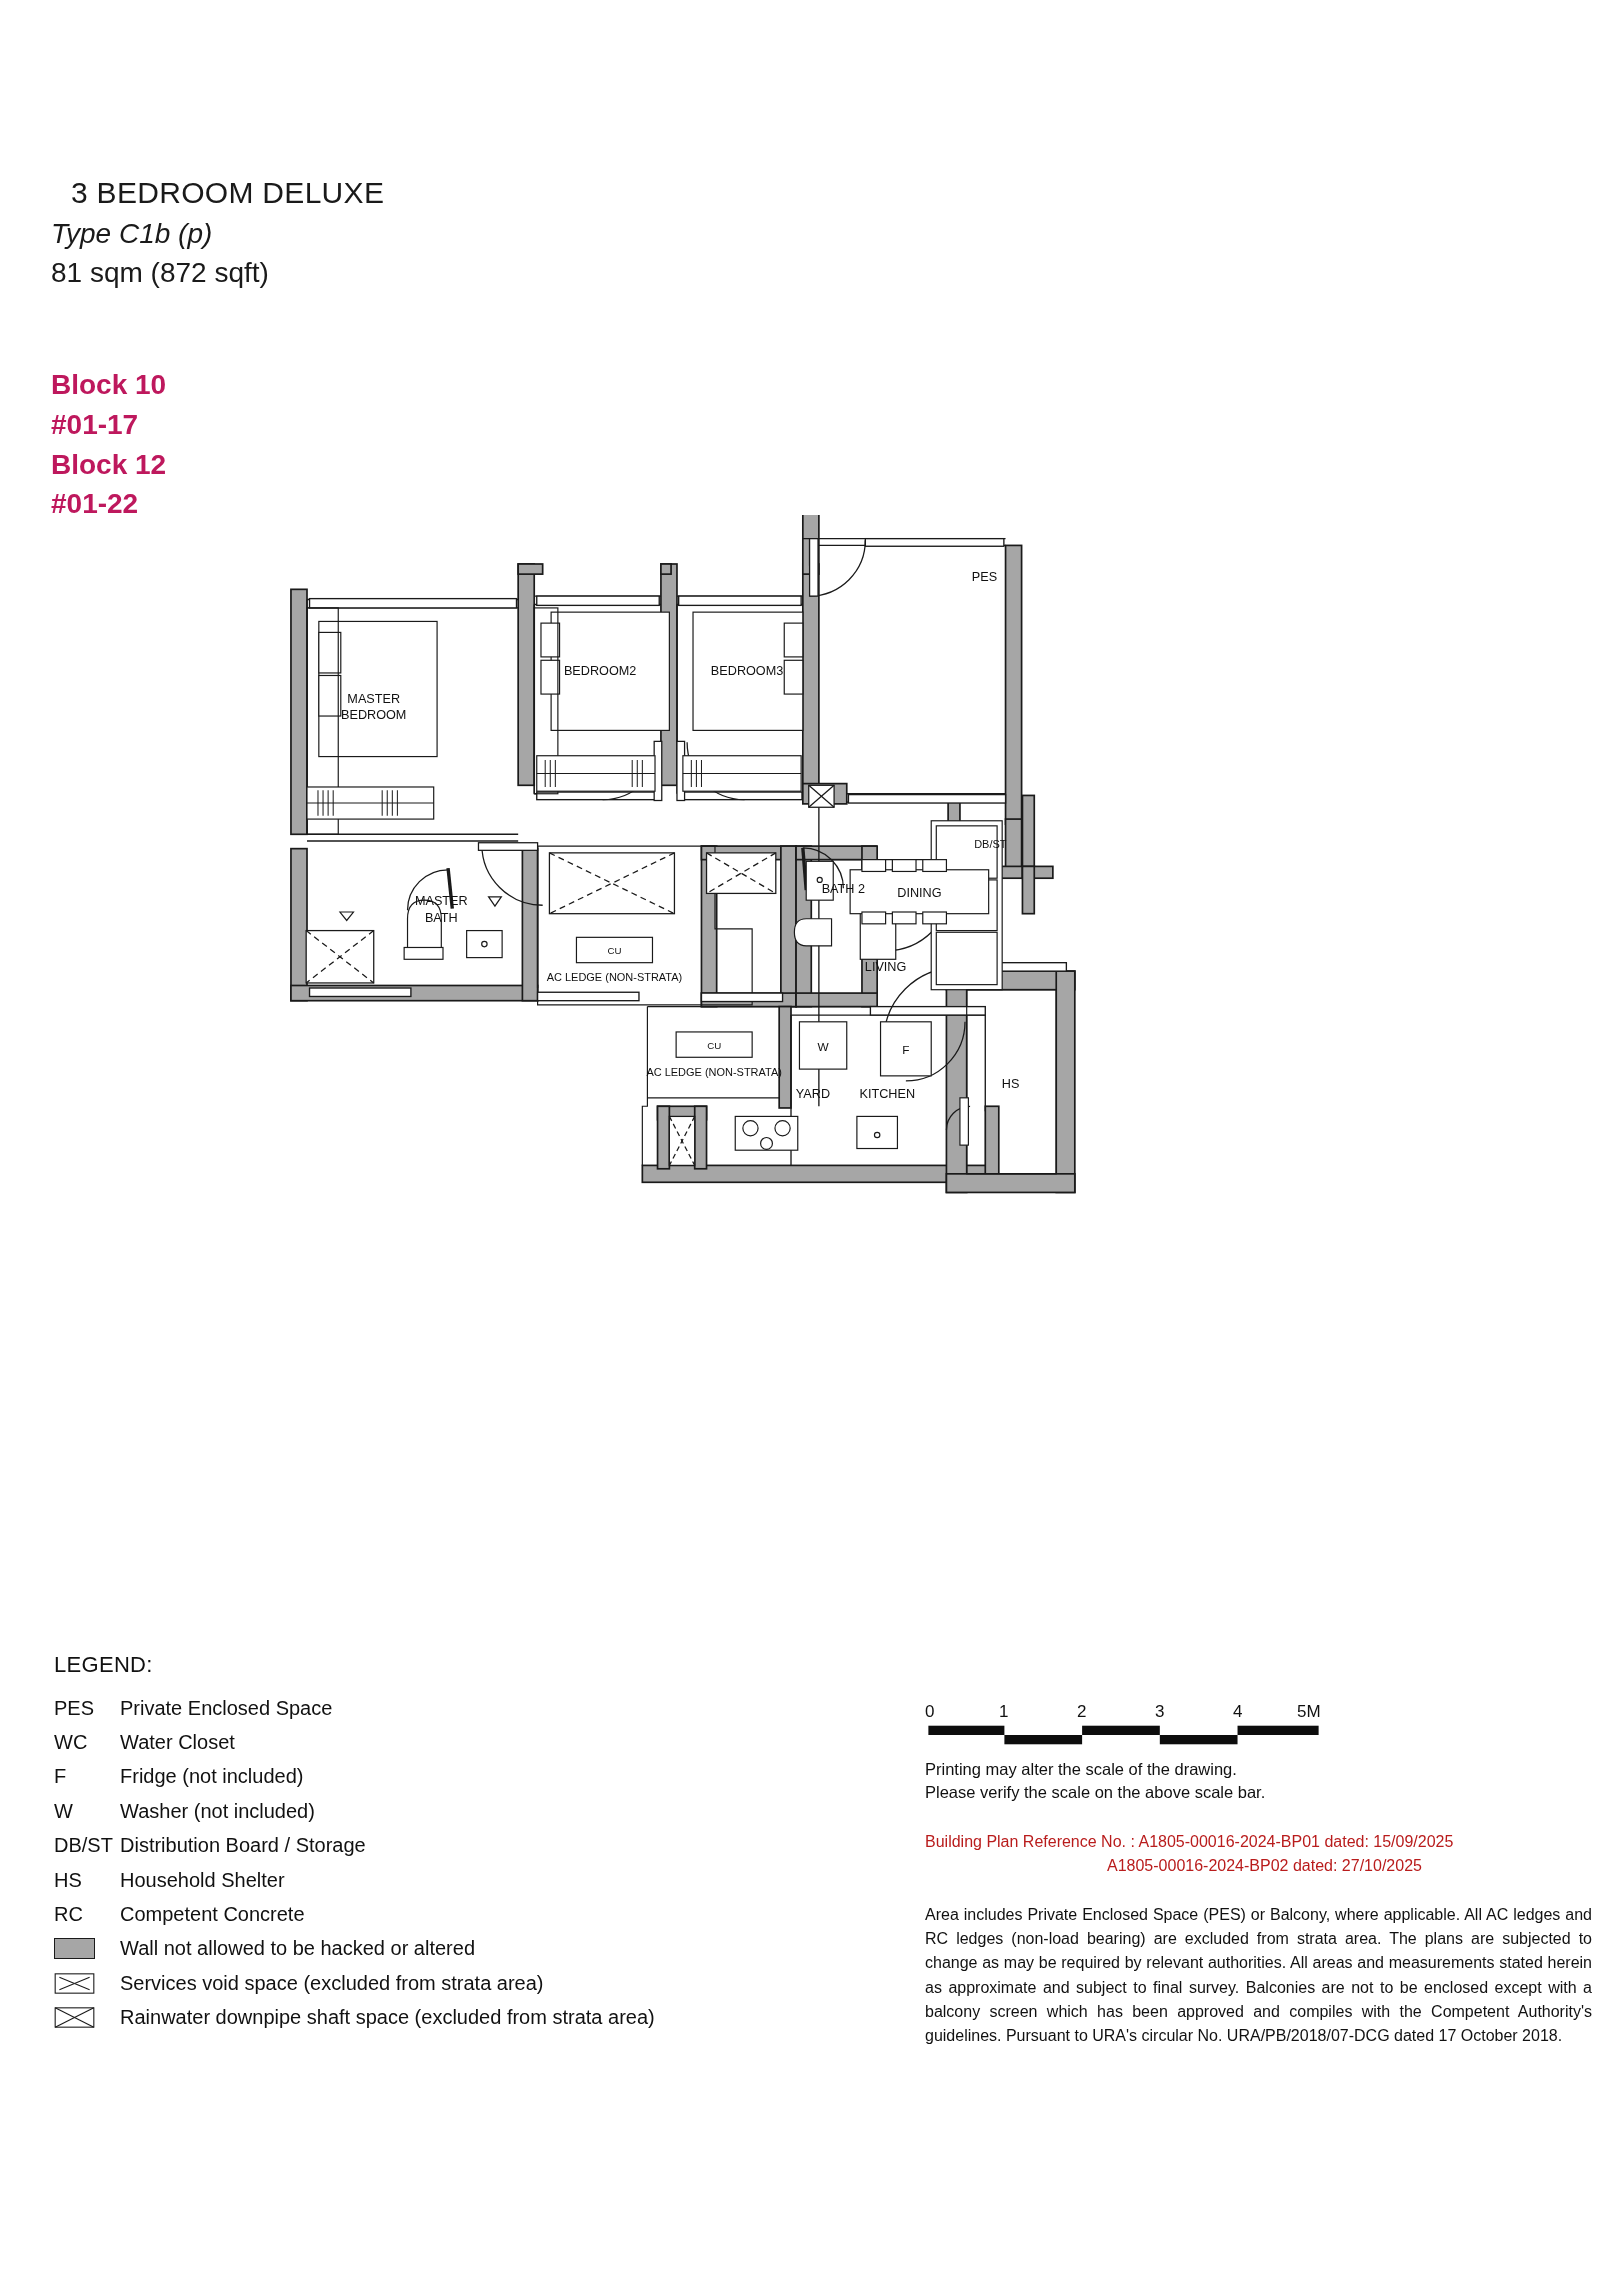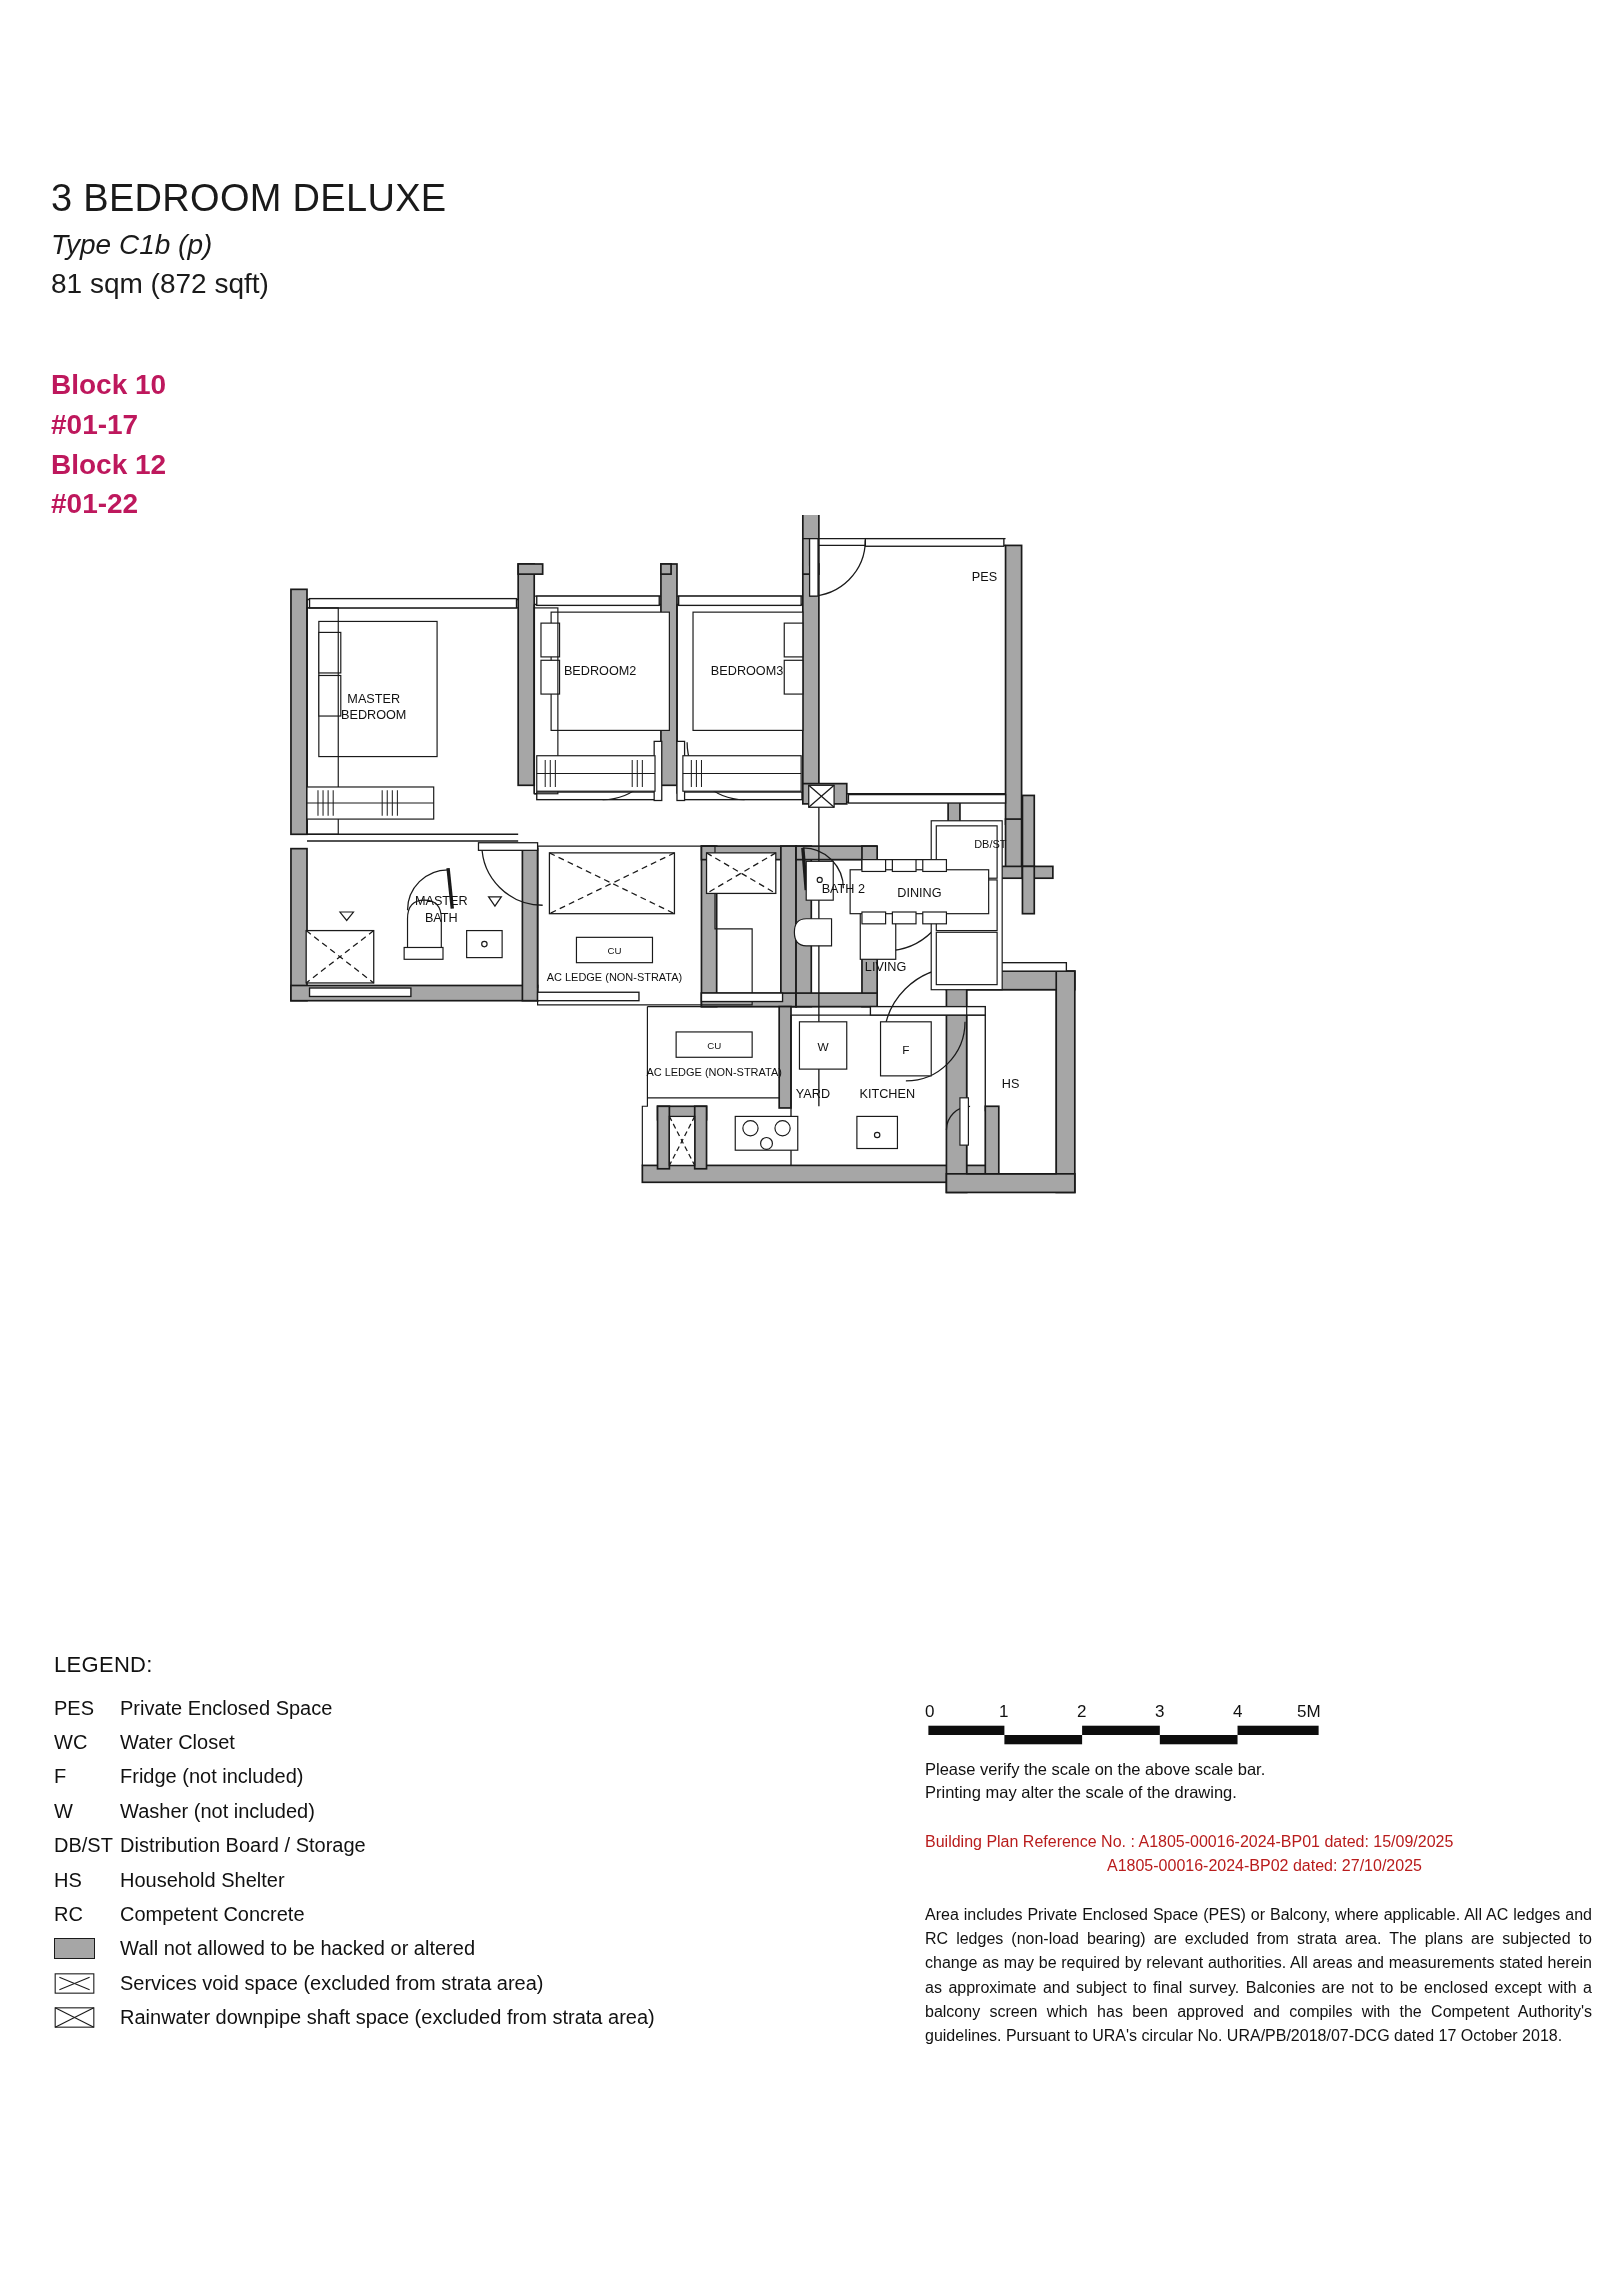--- a/index.html
+++ b/index.html
@@ -11,25 +11,26 @@
     background: #ffffff;
     font-family: "Liberation Sans", sans-serif;
     color: #111111;
     position: relative;
     overflow: hidden;
   }
 
   
   .header { position: absolute; left: 51px; top: 173px; }
   .title-main {
-    font-size: 38px;
+    font-size: 30px;
     font-weight: 400;
     letter-spacing: 0.3px;
     line-height: 1.32;
     color: #1a1a1a;
+    margin-left: 20px;
   }
   .title-type {
     font-size: 28px;
     font-weight: 400;
     line-height: 1.32;
     color: #1a1a1a;
     margin-top: 3.4px;
     font-style: italic;
   }
   .title-area {
@@ -550,22 +551,22 @@
     <svg class="scale-graphic" viewBox="0 0 470 26">
       <rect x="4" y="2" width="90" height="11" fill="#0d0d0d"></rect>
       <rect x="94" y="13" width="92" height="11" fill="#0d0d0d"></rect>
       <rect x="186" y="2" width="92" height="11" fill="#0d0d0d"></rect>
       <rect x="278" y="13" width="92" height="11" fill="#0d0d0d"></rect>
       <rect x="370" y="2" width="96" height="11" fill="#0d0d0d"></rect>
     </svg>
   </div>
 
   <div class="scale-note">
+    <div>Printing may alter the scale of the drawing.</div>
     <div>Please verify the scale on the above scale bar.</div>
-    <div>Printing may alter the scale of the drawing.</div>
   </div>
 
   <div class="bp-ref">
     <div>Building Plan Reference No. : A1805-00016-2024-BP01 dated: 15/09/2025</div>
     <div class="indent">A1805-00016-2024-BP02 dated: 27/10/2025</div>
   </div>
 
   <div class="disclaimer">Area includes Private Enclosed Space (PES) or Balcony, where applicable. All AC ledges and RC ledges (non-load bearing) are excluded from strata area. The plans are subjected to change as may be required by relevant authorities. All areas and measurements stated herein as approximate and subject to final survey. Balconies are not to be enclosed except with a balcony screen which has been approved and compiles with the Competent Authority's guidelines. Pursuant to URA's circular No. URA/PB/2018/07-DCG dated 17 October 2018.</div>
 </div>
 

